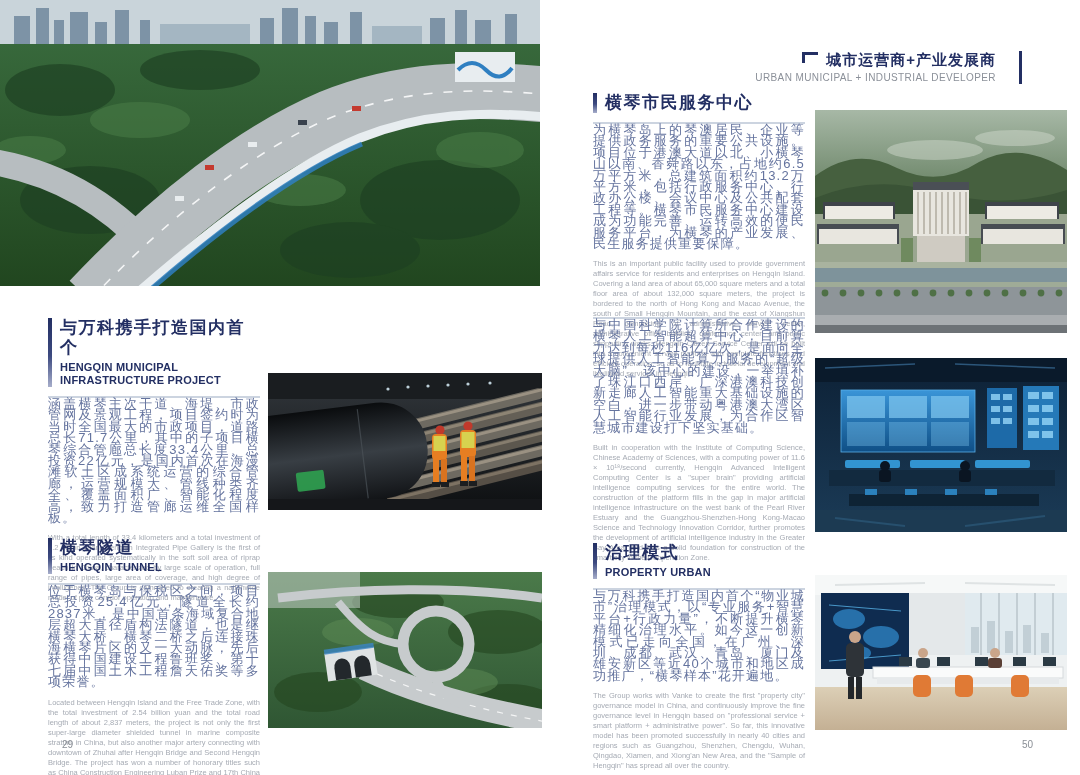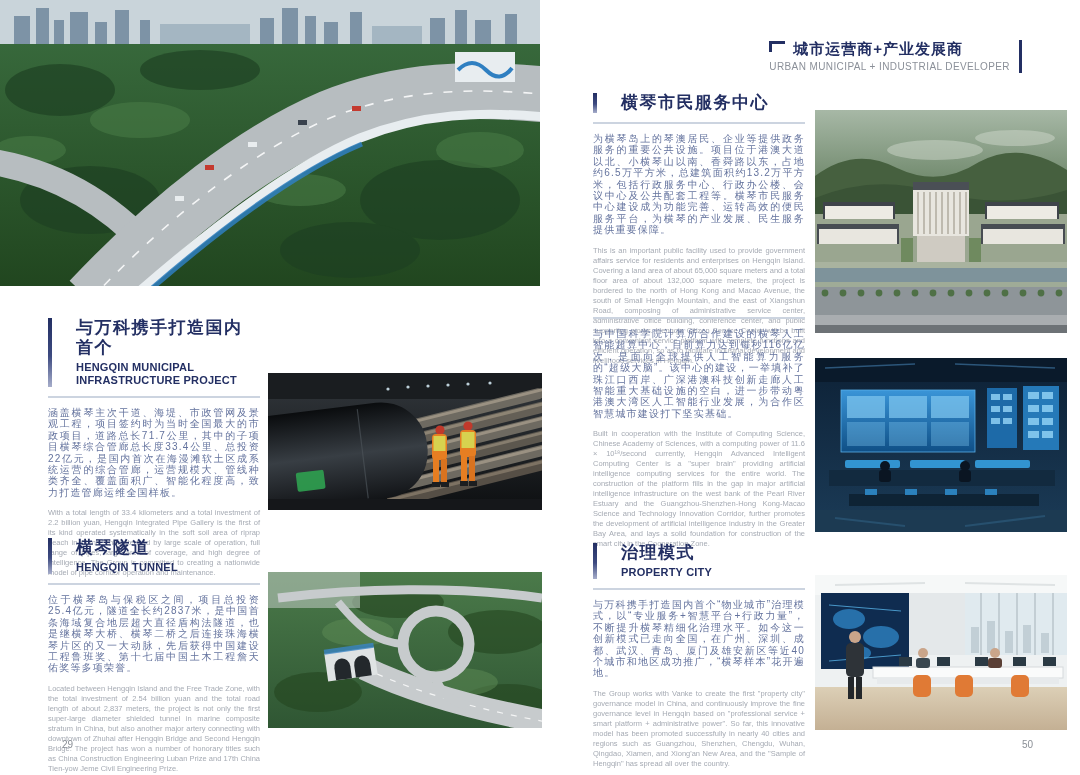--- a/index.html
+++ b/index.html
@@ -1,28 +1,28 @@
 <!DOCTYPE html>
 <html><head>
 <meta charset="utf-8">
 <style>
   html,body{margin:0;padding:0;background:#ffffff;}
   .spread{position:relative;width:1080px;height:775px;background:#ffffff;overflow:hidden;
           font-family:"Liberation Sans","DejaVu Sans",sans-serif;}
   .photo{position:absolute;overflow:hidden;background:#cccccc;}
   .photo svg{display:block;width:100%;height:100%;}
   .sec{position:absolute;}
-  .sec-head{display:flex;gap:24px;align-items:stretch;}
+  .sec-head{display:flex;gap:8px;align-items:stretch;}
   .bar{width:4px;background:linear-gradient(180deg,#232f63 0%,#3d4a80 55%,#a7aecb 100%);flex:0 0 4px;}
   .t-zh{font-size:17px;font-weight:bold;color:#232f63;letter-spacing:1.5px;line-height:20px;}
   .t-en{font-size:11px;font-weight:bold;color:#232f63;line-height:13px;margin-top:3px;letter-spacing:.2px;}
   .divider{height:2px;background:#ccd4e0;margin-top:9px;}
-  p.zh{font-size:10px;letter-spacing:1.2px;line-height:11.4px;color:#64739e;text-align:justify;margin:9px 0 0 0;}
+  p.zh{font-size:13px;letter-spacing:1.2px;line-height:11.4px;color:#64739e;text-align:justify;margin:0 0 0 0;}
   p.en{font-size:7.5px;line-height:10px;color:#a6abb4;text-align:justify;margin:10px 0 0 0;}
-  .page-header{position:absolute;top:40px;right:58px;padding-right:9px;border-right:3px solid #232f63;}
+  .page-header{position:absolute;top:51px;right:58px;text-align:right;padding-right:23px;border-right:3px solid #232f63;}
   .ph-zh{font-size:15px;font-weight:bold;color:#232f63;letter-spacing:1px;line-height:18px;}
   .ph-en{font-size:10px;color:#8b9099;letter-spacing:.4px;line-height:13px;margin-top:2px;}
   .bracket{display:inline-block;width:13px;height:8px;border-top:3px solid #232f63;border-left:3px solid #232f63;margin-right:8px;vertical-align:2px;}
   .pagenum{position:absolute;font-size:10px;color:#8a8f96;}
 </style>
 </head>
 <body>
 
 <div class="spread">
 
@@ -385,21 +385,21 @@
           <line x1="150" y1="168" x2="230" y2="158"></line>
       </g>
     </svg>
   </div>
 
   <section class="sec" style="left:593px;top:543px;width:212px">
     <div class="sec-head">
       <div class="bar"></div>
       <div>
         <div class="t-zh">治理模式</div>
-        <div class="t-en">PROPERTY CITY</div>
+        <div class="t-en">PROPERTY URBAN</div>
       </div>
     </div>
     <div class="divider"></div>
     <p class="zh">与万科携手打造国内首个“物业城市”治理模式，以“专业服务+智慧平台+行政力量”，不断提升横琴精细化治理水平。如今这一创新模式已走向全国，在广州、深圳、成都、武汉、青岛、厦门及雄安新区等近40个城市和地区成功推广，“横琴样本”花开遍地。</p>
     <p class="en">The Group works with Vanke to create the first "property city" governance model in China, and continuously improve the fine governance level in Hengqin based on "professional service + smart platform + administrative power". So far, this innovative model has been promoted successfully in nearly 40 cities and regions such as Guangzhou, Shenzhen, Chengdu, Wuhan, Qingdao, Xiamen, and Xiong'an New Area, and the "Sample of Hengqin" has spread all over the country.</p>
   </section>
 
   <div class="photo" style="left:815px;top:575px;width:252px;height:155px">
     <svg viewBox="0 0 252 155" preserveAspectRatio="none">
       <defs>

